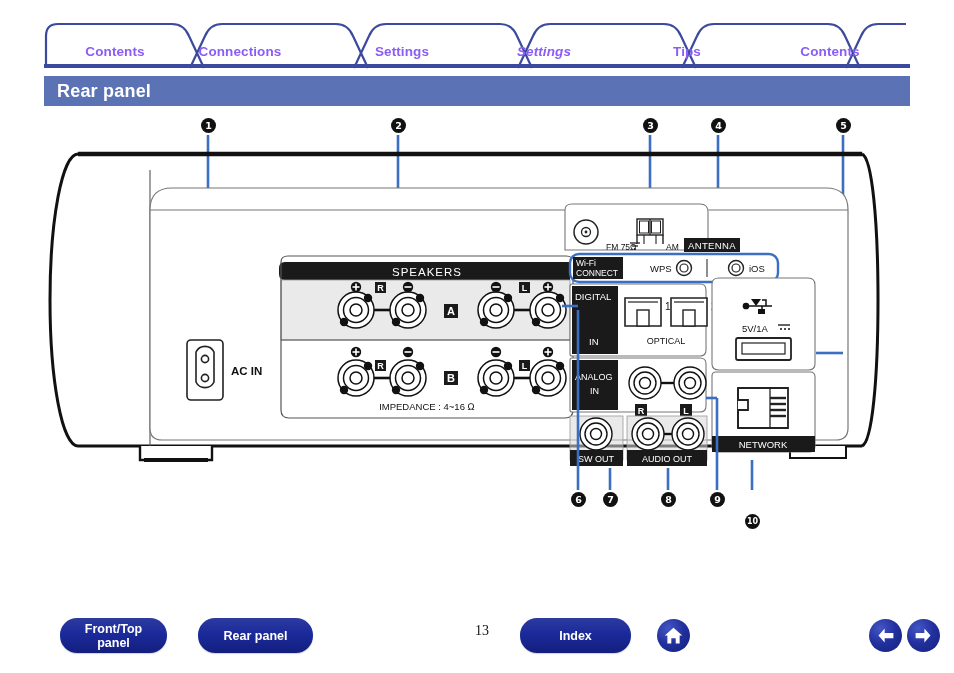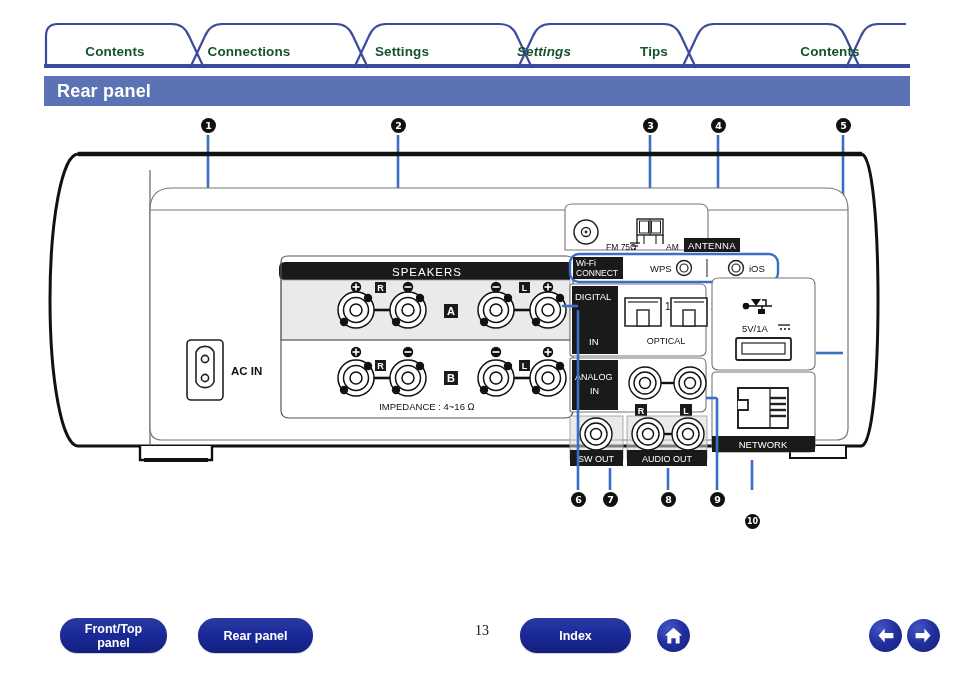--- a/index.html
+++ b/index.html
@@ -10,21 +10,21 @@
     overflow:hidden;
     position:relative;
   }
   #page{position:relative;width:954px;height:673px;}
 
   
   .tabbar{position:absolute;left:44px;top:18px;width:866px;height:50px;}
   .tabs-svg{position:absolute;left:0;top:0;}
   .tab-label{
     position:absolute;
-    color:#14532d;
+    color:#8b5cf6;
     font-size:13.5px;
     font-weight:bold;
     white-space:nowrap;
     text-align:center;
     top:33px;
     transform:translate(-50%,-50%);
     letter-spacing:0.1px;
     cursor:pointer;
   }
   .tabrule{position:absolute;left:44px;top:64px;width:866px;height:4px;background:#3b4a9e;}
@@ -93,24 +93,24 @@
       <g fill="none" stroke="#3b4a9e" stroke-width="2.2">
         <path d="M2,50 L2,18 Q2,6 14,6 L128,6 Q140,6 145,18 L160,50"></path>
         <path d="M146,50 L161,18 Q166,6 178,6 L292,6 Q304,6 309,18 L324,50"></path>
         <path d="M310,50 L325,18 Q330,6 342,6 L456,6 Q468,6 473,18 L488,50"></path>
         <path d="M474,50 L489,18 Q494,6 506,6 L620,6 Q632,6 637,18 L652,50"></path>
         <path d="M638,50 L653,18 Q658,6 670,6 L784,6 Q796,6 801,18 L816,50"></path>
         <path d="M802,50 L817,18 Q822,6 834,6 L862,6"></path>
       </g>
     </svg>
     <div class="tab-label" style="left:71px;">Contents</div>
-    <div class="tab-label" style="left:205px;">Connections</div>
+    <div class="tab-label" style="left:196px;">Connections</div>
     <div class="tab-label" style="left:358px;">Settings</div>
     <div class="tab-label" style="left:500px;font-style:italic;">Settings</div>
-    <div class="tab-label" style="left:610px;">Tips</div>
+    <div class="tab-label" style="left:643px;">Tips</div>
     <div class="tab-label" style="left:786px;">Contents</div>
   </div>
   <div class="tabrule"></div>
 
   <div class="section-title nosel">Rear panel</div>
 
   <div class="diagram nosel">
     <svg width="954" height="410" viewBox="0 0 954 410">
 
       <g stroke="#3a6fc4" stroke-width="2.6" fill="none">

